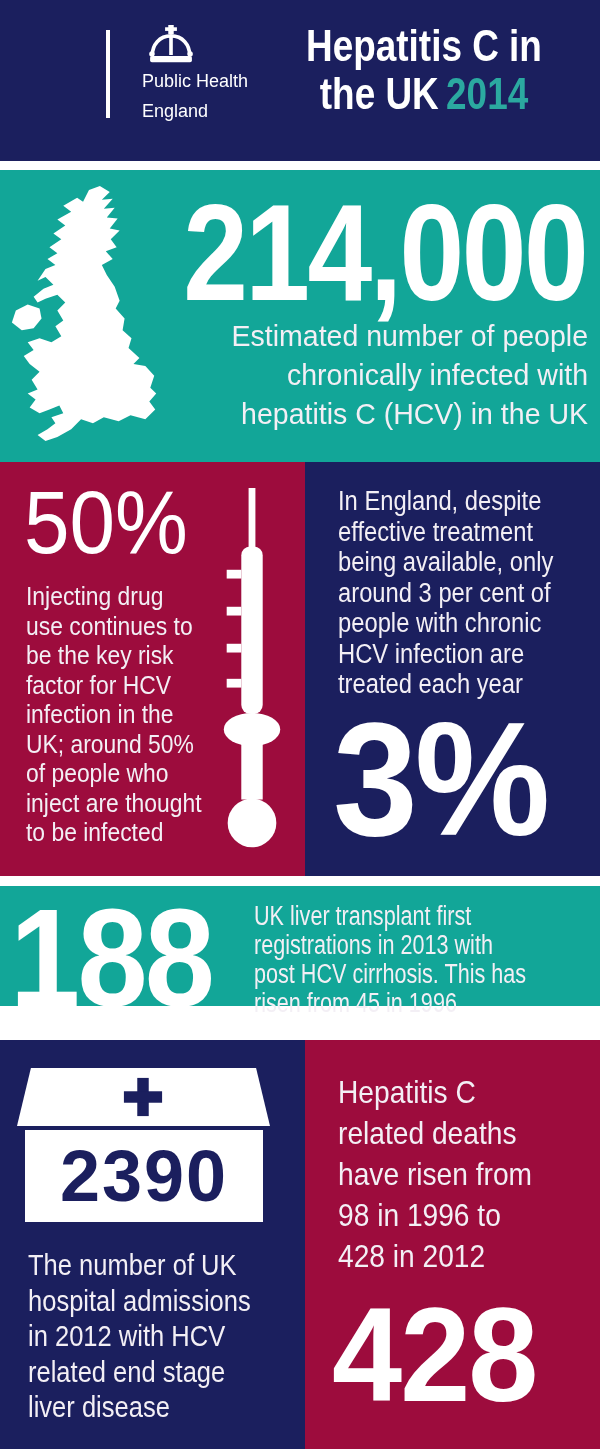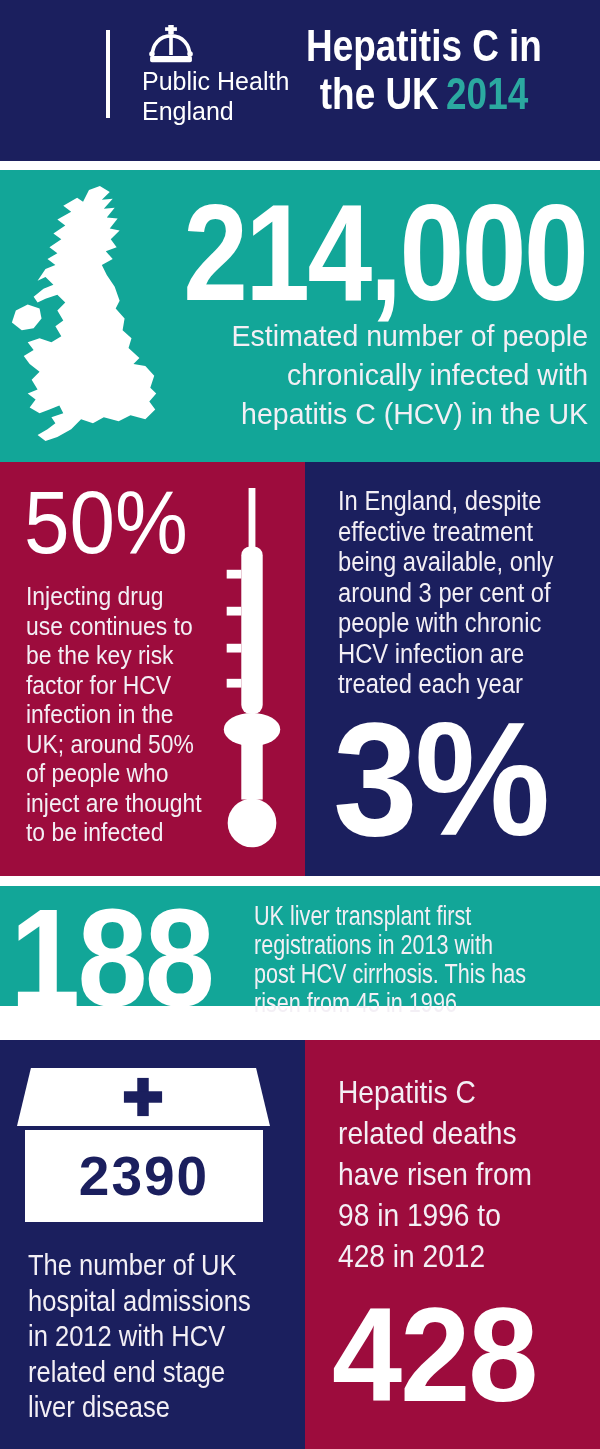--- a/index.html
+++ b/index.html
@@ -16,21 +16,21 @@
   .teal2{top:886px;height:120px;background:var(--teal);}
   .row2{top:1040px;height:409px;}
   .block{position:absolute;top:0;height:100%;}
   .b-left{left:0;width:293px;padding-left:16px;}
   .b-right{left:305px;width:346px;}
   .bg-red{background:var(--crimson);}
   .bg-navy{background:var(--navy);}
 
   .logo-bar{left:106px;top:30px;width:4px;height:88px;background:#fff;}
   .crown{left:142px;top:25px;width:58px;height:40px;}
-  .logo-text{left:142px;top:66px;font-size:25px;line-height:30px;color:#fff;white-space:pre-line;}
+  .logo-text{left:142px;top:66px;font-size:18px;line-height:30px;color:#fff;white-space:pre-line;}
   .title{right:6px;top:22px;width:340px;text-align:center;color:#fff;font-weight:bold;
          font-size:45px;line-height:48px;transform:scaleX(.82);transform-origin:top center;white-space:nowrap;}
   .title .year{color:var(--year);margin-left:9px;}
 
   .big{color:#fff;font-weight:bold;line-height:1;white-space:nowrap;}
   .cap{color:#f3eff5;white-space:pre-line;transform:scaleX(.88);transform-origin:top left;}
 
   .ukmap{left:2px;top:12px;width:172px;height:262px;}
   .stat-214{right:14px;top:14px;font-size:137px;letter-spacing:-3px;transform:scaleX(.85);transform-origin:top right;}
   .cap-214{right:12px;top:146px;width:430px;font-size:30px;line-height:39px;text-align:right;
@@ -45,21 +45,21 @@
 
   .stat-188{left:10px;top:2px;font-size:140px;letter-spacing:-3px;transform:scaleX(.9);transform-origin:top left;}
   .cap-188{left:254px;top:16px;width:380px;font-size:27px;line-height:29px;transform:scaleX(.8);transform-origin:top left;}
 
   .hospital{left:17px;top:28px;width:253px;height:158px;}
   .roof{position:absolute;left:0;top:0;width:253px;height:58px;background:#fff;
         -webkit-clip-path:polygon(5.5% 0,94.5% 0,100% 100%,0 100%);clip-path:polygon(5.5% 0,94.5% 0,100% 100%,0 100%);}
   .roof-cross{position:absolute;left:104px;top:8px;width:44px;height:42px;}
   .hbody{position:absolute;left:8px;top:62px;width:238px;height:92px;background:#fff;
          display:flex;align-items:center;justify-content:center;}
-  .stat-2390{color:var(--navy);font-weight:bold;font-size:55px;letter-spacing:2px;line-height:1;white-space:nowrap;}
+  .stat-2390{color:var(--navy);font-weight:bold;font-size:72px;letter-spacing:2px;line-height:1;white-space:nowrap;}
   .cap-2390{left:28px;top:208px;width:300px;font-size:29px;line-height:35.5px;}
 
   .cap-428{left:33px;top:32px;width:300px;font-size:32px;line-height:41px;}
   .stat-428{left:27px;top:248px;font-size:134px;letter-spacing:-2px;transform:scaleX(.94);transform-origin:top left;}
 </style>
 </head>
 <body>
 
 <div class="page" style="--navy: #1b1f5e; --teal: #12a698; --crimson: #9d0c3d; --year: #2ba9a0;">
 

